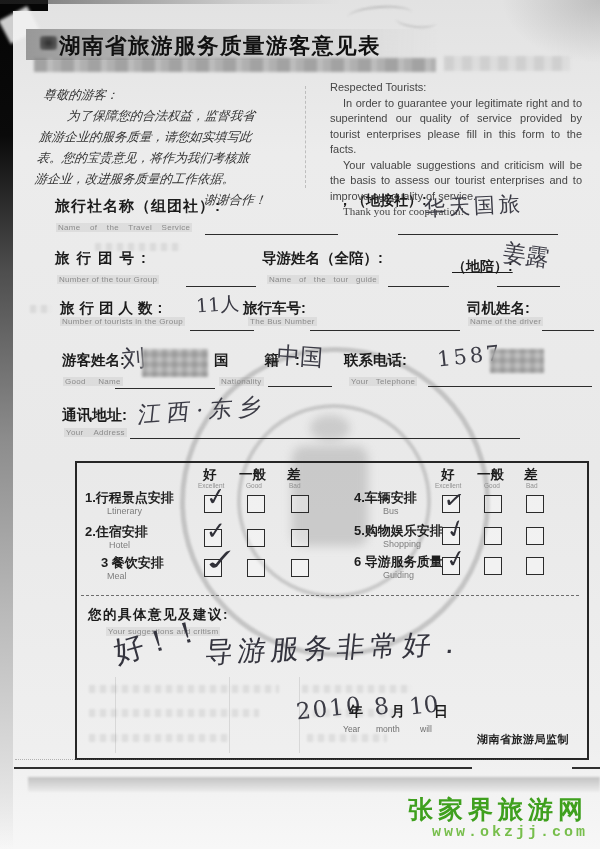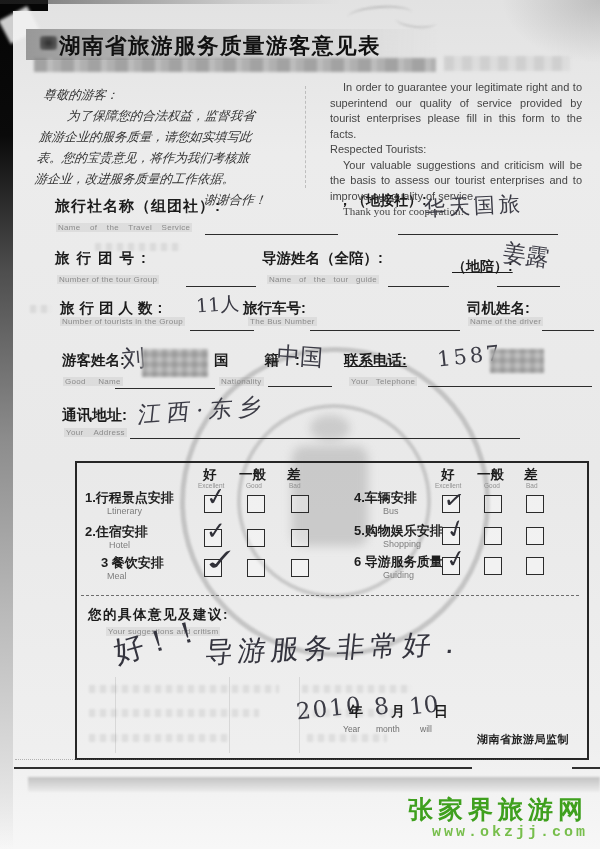--- a/index.html
+++ b/index.html
@@ -63,22 +63,22 @@
     <div>尊敬的游客：</div>
     <div style="text-indent:26px;">为了保障您的合法权益，监督我省</div>
     <div>旅游企业的服务质量，请您如实填写此</div>
     <div>表。您的宝贵意见，将作为我们考核旅</div>
     <div>游企业，改进服务质量的工作依据。</div>
     <div style="text-align:right;padding-right:38px;">谢谢合作！</div>
   </div>
   <div class="abs" style="left:305px;top:86px;height:102px;border-left:1px dashed #b3b3b3;opacity:.8;"></div>
 
   <div class="abs" style="left:330px;top:80px;width:252px;font-size:11px;line-height:15.5px;color:#454545;text-align:justify;">
+    <div>Respected Tourists:</div>
     <div style="text-indent:13px;">In order to guarantee your legitimate right and to superintend our quality of service provided by tourist enterprises please fill in this form to the facts.</div>
-    <div>Respected Tourists:</div>
     <div style="text-indent:13px;">Your valuable suggestions and criticism will be the basis to assess our tourist enterprises and to improve our quality of service.</div>
     <div style="text-indent:13px;font-family:Liberation Serif, serif;">Thank you for cooperation!</div>
   </div>
 
   <div class="lbl" style="left:55px;top:197px;font-size:15px;letter-spacing:1px;">旅行社名称（组团社）:</div>
   <div class="en" style="left:56px;top:223px;word-spacing:7px;">Name of the Travel Service</div>
   <div class="uline" style="left:205px;top:234px;width:133px;"></div>
   <div class="lbl" style="left:338px;top:192px;font-size:14px;">，（地接社）:</div>
   <div class="hw" style="left:424px;top:192px;font-size:21px;transform:rotate(-3deg);letter-spacing:4px;">华天国旅</div>
   <div class="uline" style="left:398px;top:234px;width:160px;"></div>
@@ -106,21 +106,21 @@
 
   <div class="lbl" style="left:62px;top:351px;font-size:14.5px;">游客姓名:</div>
   <div class="en" style="left:63px;top:377px;word-spacing:10px;">Good Name</div>
   <div class="hw" style="left:122px;top:343px;font-size:23px;transform:rotate(-5deg);">刘</div>
   <div class="blurbox" style="left:142px;top:349px;width:66px;height:28px;"></div>
   <div class="uline" style="left:115px;top:388px;width:100px;"></div>
   <div class="lbl" style="left:214px;top:351px;font-size:14.5px;letter-spacing:16px;">国 籍:</div>
   <div class="en" style="left:219px;top:377px;">Nationality</div>
   <div class="hw" style="left:277px;top:341px;font-size:23px;transform:rotate(4deg);">中国</div>
   <div class="uline" style="left:268px;top:386px;width:64px;"></div>
-  <div class="lbl" style="left:344px;top:351px;font-size:14.5px;text-decoration:underline;">联系电话:</div>
+  <div class="lbl" style="left:344px;top:351px;font-size:14.5px;">联系电话:</div>
   <div class="en" style="left:349px;top:377px;word-spacing:5px;">Your Telephone</div>
   <div class="hw" style="left:437px;top:344px;font-size:21px;letter-spacing:3px;transform:rotate(-6deg);">1587</div>
   <div class="blurbox" style="left:490px;top:349px;width:54px;height:24px;"></div>
   <div class="uline" style="left:428px;top:386px;width:164px;"></div>
 
   <div class="lbl" style="left:62px;top:406px;font-size:15px;">通讯地址:</div>
   <div class="en" style="left:64px;top:428px;word-spacing:8px;">Your Address</div>
   <div class="hw" style="left:138px;top:395px;font-size:23px;letter-spacing:6px;transform:rotate(-4deg) skewX(-10deg);">江西·东乡</div>
   <div class="uline" style="left:130px;top:438px;width:390px;"></div>
 

